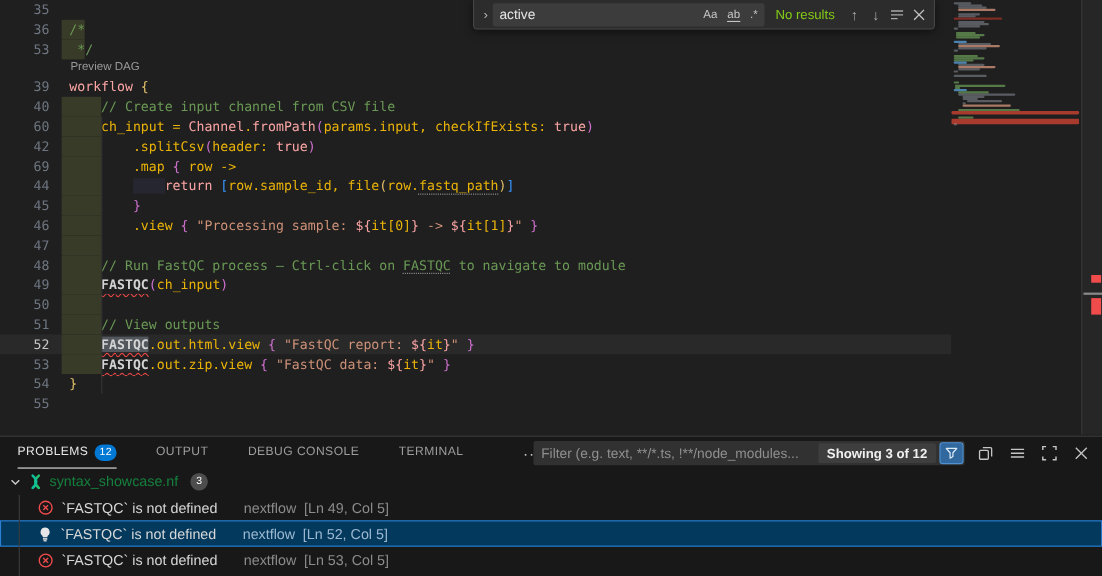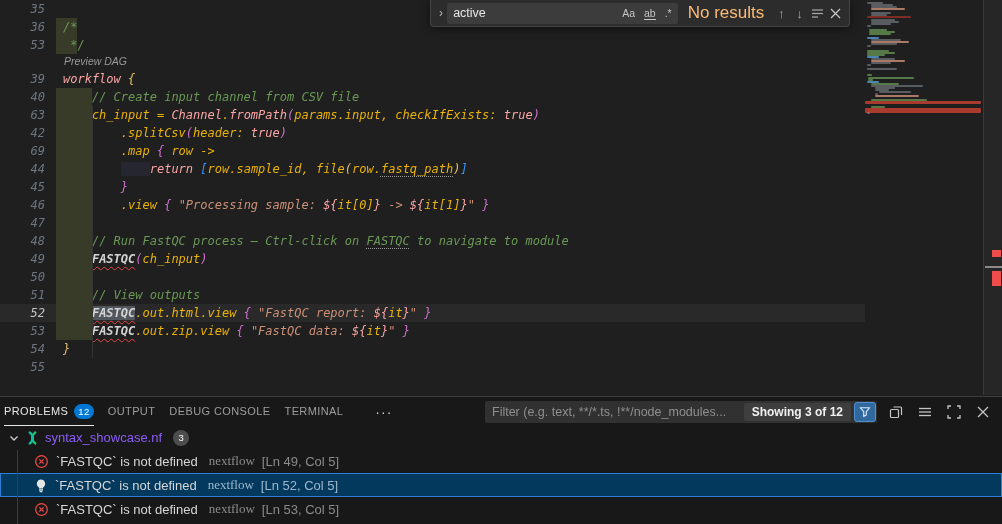--- a/index.html
+++ b/index.html
@@ -3,21 +3,21 @@
 <meta charset="utf-8">
 <style>
   * { margin:0; padding:0; box-sizing:border-box; }
   html,body { background:#111; }
   .screen {
     position:relative; width:1002px; height:524px; overflow:hidden;
     background:#1f1f1f; font-family:"Liberation Sans", sans-serif; color:#cccccc;
   }
   
   .code-area { position:absolute; left:0; top:0; width:865px; height:395px; overflow:hidden;
-    font-family:"DejaVu Sans Mono", monospace; font-size:12px;font-style:italic; }
+    font-family:"DejaVu Sans Mono", monospace; font-size:12px; }
   .crow { position:relative; height:18px; line-height:18px; white-space:pre; }
   .crow.cur { background:#292929; }
   .ln { display:inline-block; width:45px; text-align:right; color:#6e7681; vertical-align:top; }
   .crow.cur .ln { color:#c6c6c6; }
   .band { position:absolute; top:0; height:18px; left:56px; background:#373b27; }
   .band-n { width:21px; } .band-w { width:36px; }
   .codetxt { position:absolute; left:63px; top:0; }
   .codelens { height:16px; line-height:15px; padding-left:64px; font-size:10.5px; color:#999999;
     font-family:"Liberation Sans", sans-serif; cursor:pointer; }
   .t-df { color:#eab308; } .t-cm { color:#6a9955; } .t-kw { color:#fca5a5; }
@@ -33,37 +33,37 @@
     background:#2c2c2d; border:1px solid #454545; border-top:none; border-radius:0 0 4px 4px;
     box-shadow:0 2px 8px rgba(0,0,0,.5); display:flex; align-items:center; padding:0 4px; }
   .find-toggle { width:14px; height:100%; display:flex; align-items:center; justify-content:center;
     color:#b8b8b8; font-size:12px; cursor:pointer; }
   .find-input-box { display:flex; align-items:center; background:#3c3c3c; border-radius:2px;
     height:21px; width:265px; padding:0 2px 0 6px; }
   .find-input { flex:1; background:transparent; border:none; outline:none; color:#e6e6e6;
     font-family:"Liberation Sans", sans-serif; font-size:12.5px; min-width:0; }
   .fopt { color:#c5c5c5; font-size:10.5px; padding:2px 4px; margin-left:1px; border-radius:3px; cursor:pointer; }
   .fopt.uline span { border-bottom:1px solid #c5c5c5; }
-  .find-results { color:#fdba74; font-size:17px; margin:0 8px 0 10px; white-space:nowrap; }
+  .find-results { color:#84cc16; font-size:12px; margin:0 8px 0 10px; white-space:nowrap; }
   .fbtn { color:#a8a8a8; font-size:13px; width:21px; height:21px; display:flex; align-items:center;
     justify-content:center; cursor:pointer; border-radius:3px; }
   
   .minimap { position:absolute; left:865px; top:0; width:118px; height:395px; cursor:pointer; }
   .mmbar { position:absolute; height:2px; border-radius:1px; }
   .mm-d { background:rgba(170,178,190,.42); } .mm-c { background:rgba(106,153,85,.75); }
   .mm-s { background:rgba(206,145,120,.8); } .mm-k { background:rgba(86,156,214,.8); }
   .mm-E { background:#a83a2e; height:3px; } .mm-r { background:#7d2d24; height:2px; }
   .ruler { position:absolute; left:983px; top:0; width:19px; height:395px; background:#262626;
     border-left:1px solid #3a3a3a; }
   .rmark { position:absolute; }
   
   .panel { position:absolute; left:0; top:396px; width:1002px; height:128px; background:#181818;
     border-top:1px solid #3e3e3e; }
   .panel-header { position:relative; height:29px; display:flex; align-items:center; }
-  .ptabs { display:flex; align-items:center; padding-left:4px; gap:14px; height:100%; }
+  .ptabs { display:flex; align-items:center; padding-left:16px; gap:36px; height:100%; }
   .ptab { font-size:11px; letter-spacing:.4px; color:#9d9d9d; height:100%; display:flex;
     align-items:center; gap:6px; cursor:pointer; border-bottom:1px solid transparent; }
   .ptab.active { color:#e7e7e7; border-bottom:1px solid #e7e7e7; }
   .tab-badge { background:#0078d4; color:#ffffff; font-size:9.5px; min-width:17px; height:15px;
     border-radius:8px; display:flex; align-items:center; justify-content:center; padding:0 4px; }
   .more-tabs { color:#cccccc; font-size:14px; margin-left:18px; cursor:pointer; letter-spacing:1px; }
   .filter-box { position:absolute; left:485px; top:4px; width:392px; height:22px; background:#313131;
     border-radius:2px; display:flex; align-items:center; padding:0 1px 0 7px; }
   .filter-input { flex:1; background:transparent; border:none; outline:none; color:#cccccc;
     font-size:12.5px; font-family:"Liberation Sans", sans-serif; min-width:0; }
@@ -72,46 +72,46 @@
     padding:2px 8px; border-radius:2px; white-space:nowrap; }
   .funnel-btn { width:22px; height:20px; margin-left:3px; background:#31699f; border:1px solid #4f91d1;
     border-radius:3px; display:flex; align-items:center; justify-content:center; cursor:pointer; }
   .hicons { position:absolute; right:8px; top:0; height:29px; display:flex; align-items:center; gap:7px; }
   .hicon { width:22px; height:22px; display:flex; align-items:center; justify-content:center;
     color:#c5c5c5; cursor:pointer; border-radius:4px; }
   
   .tree { position:relative; font-size:13px; }
   .tree-guide { position:absolute; left:17px; top:24px; width:1px; height:74px; background:#3c3c3c; }
   .file-row { height:23px; display:flex; align-items:center; padding-left:8px; gap:5px; cursor:pointer; }
-  .file-name { color:#8b5cf6; }
+  .file-name { color:#15803d; }
   .count-badge { background:#4d4d4d; color:#ffffff; font-size:9.5px; min-width:16px; height:16px;
     border-radius:8px; display:flex; align-items:center; justify-content:center; margin-left:6px; padding:0 3px; }
   .prow { height:24px; display:flex; align-items:center; padding-left:34px; gap:7px; cursor:pointer; }
   .prow.sel { background:#04395e; outline:1px solid #2b7fd4; outline-offset:-1px; }
   .pmsg { color:#d7d7d7; white-space:pre; }
-  .psrc { color:#8b8b8b; margin-left:4px;font-family:Liberation Serif, serif; }
+  .psrc { color:#8b8b8b; margin-left:17px; }
   .ploc { color:#8b8b8b; }
   .prow.sel .psrc, .prow.sel .ploc { color:#9cb8d0; }
   .chev { color:#cccccc; display:flex; align-items:center; }
   svg { display:block; }
 </style>
 </head>
 <body>
 
 <div class="screen">
 
   <div class="code-area">
     <div id="code-rows">
         <div class="crow"><span class="ln">35</span><span class="codetxt"></span></div>
         <div class="crow"><span class="ln">36</span><div class="band band-n"></div><span class="codetxt"><span class="t-cm">/*</span></span></div>
         <div class="crow"><span class="ln">53</span><div class="band band-n"></div><span class="codetxt"><span class="t-cm"> */</span></span></div>
         <div class="codelens">Preview DAG</div>
         <div class="crow"><span class="ln">39</span><span class="codetxt"><span class="t-kw">workflow </span><span class="t-b1">{</span></span></div>
         <div class="crow"><span class="ln">40</span><div class="band band-w"></div><span class="codetxt"><span class="t-df">    </span><span class="t-cm">// Create input channel from CSV file</span></span></div>
-        <div class="crow"><span class="ln">63</span><div class="band band-w"></div><span class="codetxt"><span class="t-df">    ch_input = </span><span class="t-kw">Channel</span><span class="t-df">.</span><span class="t-kw">fromPath</span><span class="t-b2">(</span><span class="t-df">params.input, checkIfExists: </span><span class="t-kw">true</span><span class="t-b2">)</span></span></div>
+        <div class="crow"><span class="ln">60</span><div class="band band-w"></div><span class="codetxt"><span class="t-df">    ch_input = </span><span class="t-kw">Channel</span><span class="t-df">.</span><span class="t-kw">fromPath</span><span class="t-b2">(</span><span class="t-df">params.input, checkIfExists: </span><span class="t-kw">true</span><span class="t-b2">)</span></span></div>
         <div class="crow"><span class="ln">42</span><div class="band band-w"></div><span class="codetxt"><span class="t-df">        .splitCsv</span><span class="t-b2">(</span><span class="t-df">header: </span><span class="t-kw">true</span><span class="t-b2">)</span></span></div>
         <div class="crow"><span class="ln">69</span><div class="band band-w"></div><span class="codetxt"><span class="t-df">        .map </span><span class="t-b2">{</span><span class="t-df"> row -&gt;</span></span></div>
         <div class="crow"><span class="ln">44</span><div class="band band-w"></div><span class="codetxt"><span class="t-df">        </span><span class="t-df t-dark">    </span><span class="t-kw">return</span><span class="t-df"> </span><span class="t-b3">[</span><span class="t-df">row.sample_id, file</span><span class="t-b1">(</span><span class="t-df">row.</span><span class="t-df t-hint">fastq_path</span><span class="t-b1">)</span><span class="t-b3">]</span></span></div>
         <div class="crow"><span class="ln">45</span><div class="band band-w"></div><span class="codetxt"><span class="t-df">        </span><span class="t-b2">}</span></span></div>
         <div class="crow"><span class="ln">46</span><div class="band band-w"></div><span class="codetxt"><span class="t-df">        .view </span><span class="t-b2">{</span><span class="t-df"> </span><span class="t-str">"Processing sample: </span><span class="t-kw">${</span><span class="t-df">it[0]</span><span class="t-kw">}</span><span class="t-str"> -&gt; </span><span class="t-kw">${</span><span class="t-df">it[1]</span><span class="t-kw">}</span><span class="t-str">"</span><span class="t-df"> </span><span class="t-b2">}</span></span></div>
         <div class="crow"><span class="ln">47</span><div class="band band-w"></div><span class="codetxt"></span></div>
         <div class="crow"><span class="ln">48</span><div class="band band-w"></div><span class="codetxt"><span class="t-df">    </span><span class="t-cm">// Run FastQC process – Ctrl-click on </span><span class="t-cm t-hint">FASTQC</span><span class="t-cm"> to navigate to module</span></span></div>
         <div class="crow"><span class="ln">49</span><div class="band band-w"></div><span class="codetxt"><span class="t-df">    </span><span class="t-fn t-err">FASTQC</span><span class="t-b2">(</span><span class="t-df">ch_input</span><span class="t-b2">)</span></span></div>
         <div class="crow"><span class="ln">50</span><div class="band band-w"></div><span class="codetxt"></span></div>
         <div class="crow"><span class="ln">51</span><div class="band band-w"></div><span class="codetxt"><span class="t-df">    </span><span class="t-cm">// View outputs</span></span></div>

